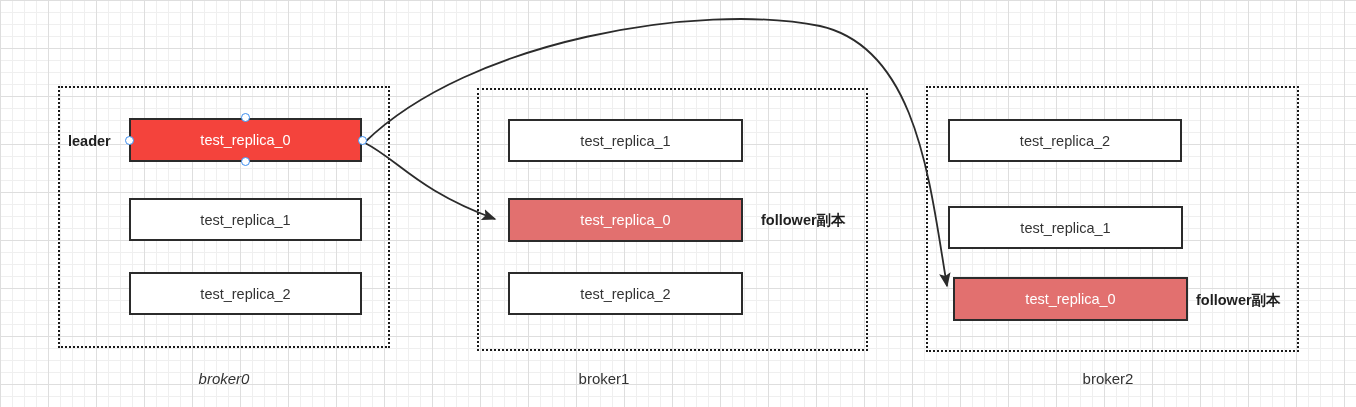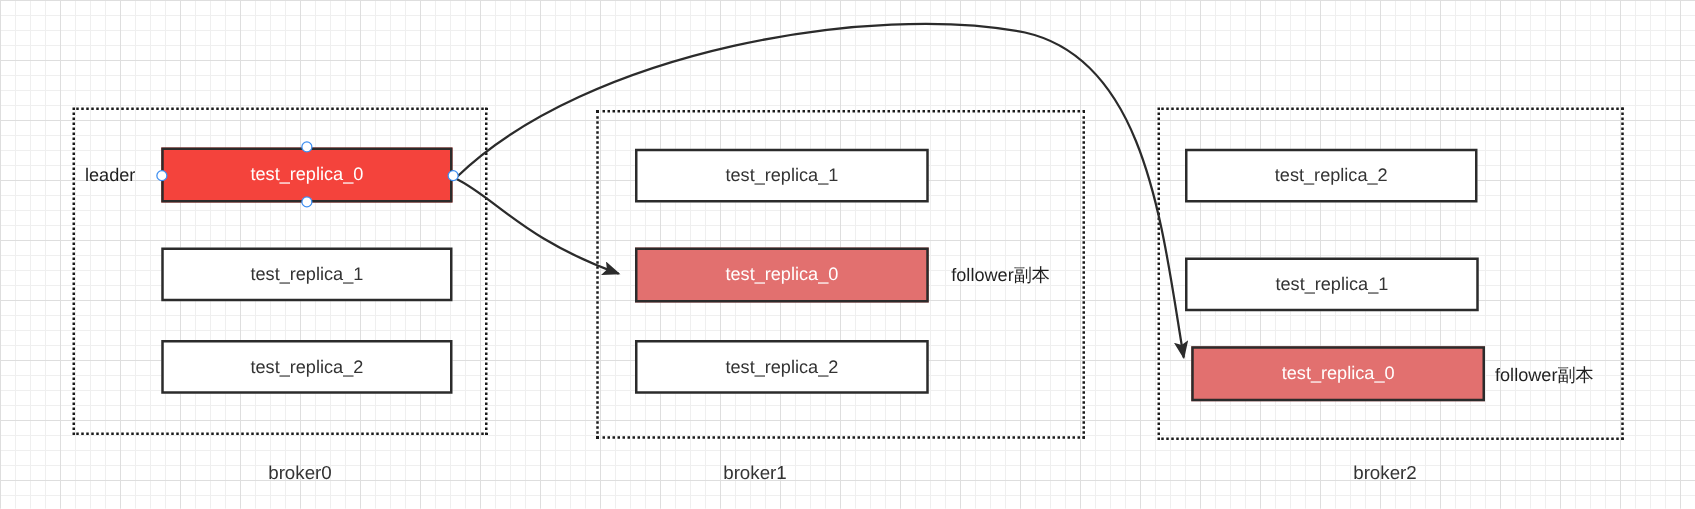--- a/index.html
+++ b/index.html
@@ -62,21 +62,21 @@
   .replica.follower {
     background: #E2706F;
     color: #ffffff;
     border-color: #2b2b2b;
   }
 
   
   .side-label {
     position: absolute;
     font-size: 14.5px;
-    font-weight: normal;
+    font-weight: bold;
     color: #1f1f1f;
     white-space: nowrap;
     font-family: "Liberation Sans", sans-serif;
   }
 
   
   .handle {
     position: absolute;
     width: 9px;
     height: 9px;
@@ -95,21 +95,21 @@
     height: 407px;
     pointer-events: none;
   }
 </style>
 </head>
 <body>
 
 <div id="canvas">
 
   <div class="broker-box" style="left:58px; top:86px; width:332px; height:262px;"></div>
-  <div class="broker-label" style="left:192px; top:370px; width:96px;">broker0</div>
+  <div class="broker-label" style="left:176px; top:370px; width:96px;font-style:italic;">broker0</div>
 
   <div class="broker-box" style="left:477px; top:88px; width:391px; height:263px;"></div>
   <div class="broker-label" style="left:556px; top:370px; width:96px;">broker1</div>
 
   <div class="broker-box" style="left:926px; top:86px; width:373px; height:266px;"></div>
   <div class="broker-label" style="left:1060px; top:370px; width:96px;">broker2</div>
 
   <div class="replica leader" style="left:129px; top:118px; width:233px; height:44px;">test_replica_0</div>
   <div class="replica" style="left:129px; top:198px; width:233px; height:43px;">test_replica_1</div>
   <div class="replica" style="left:129px; top:272px; width:233px; height:43px;">test_replica_2</div>

